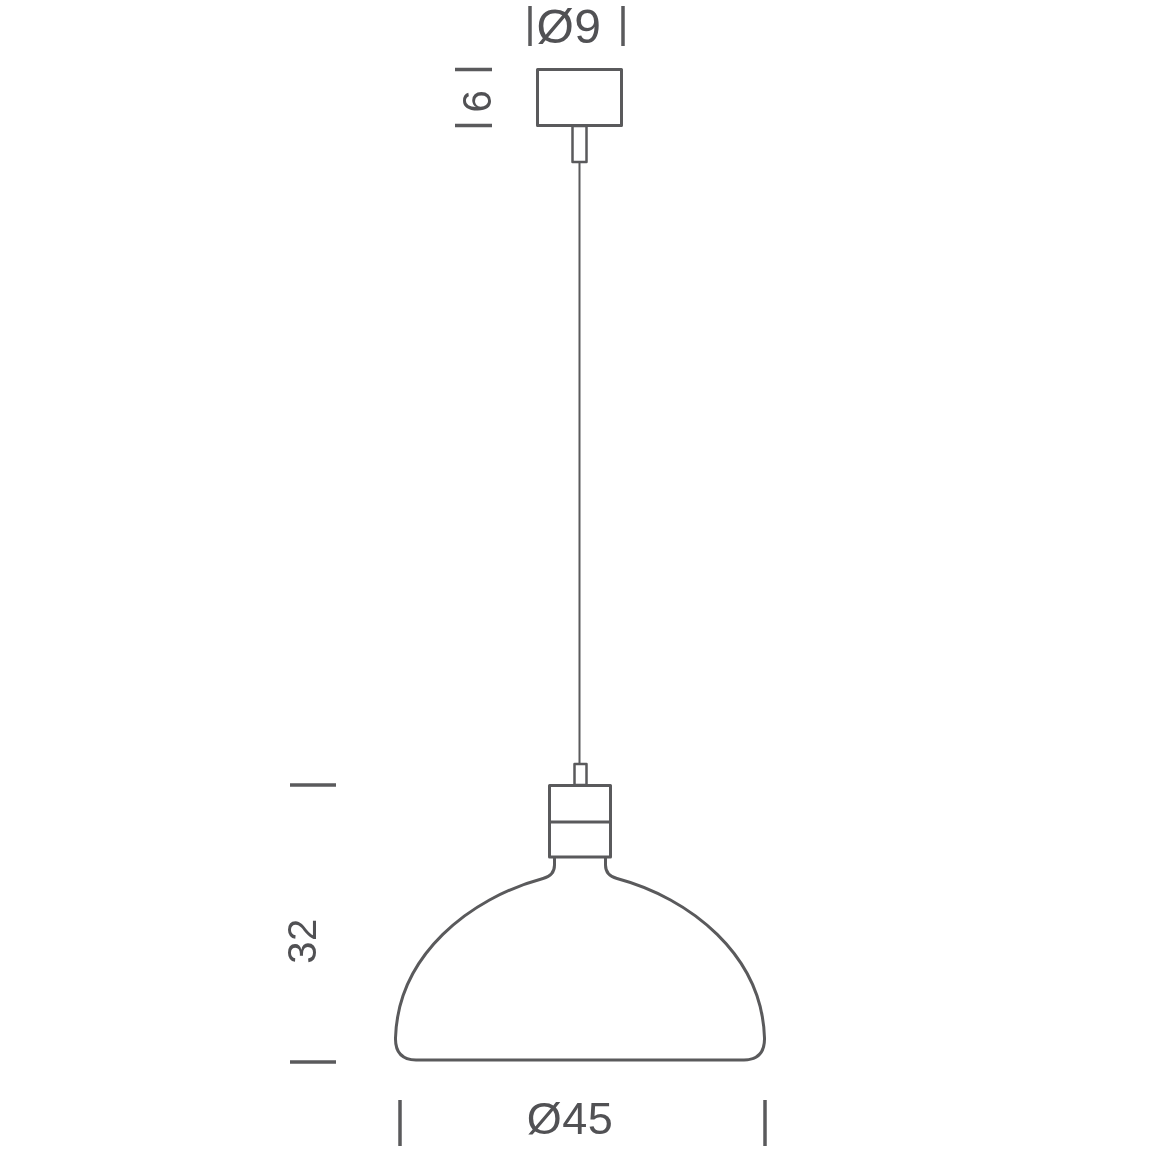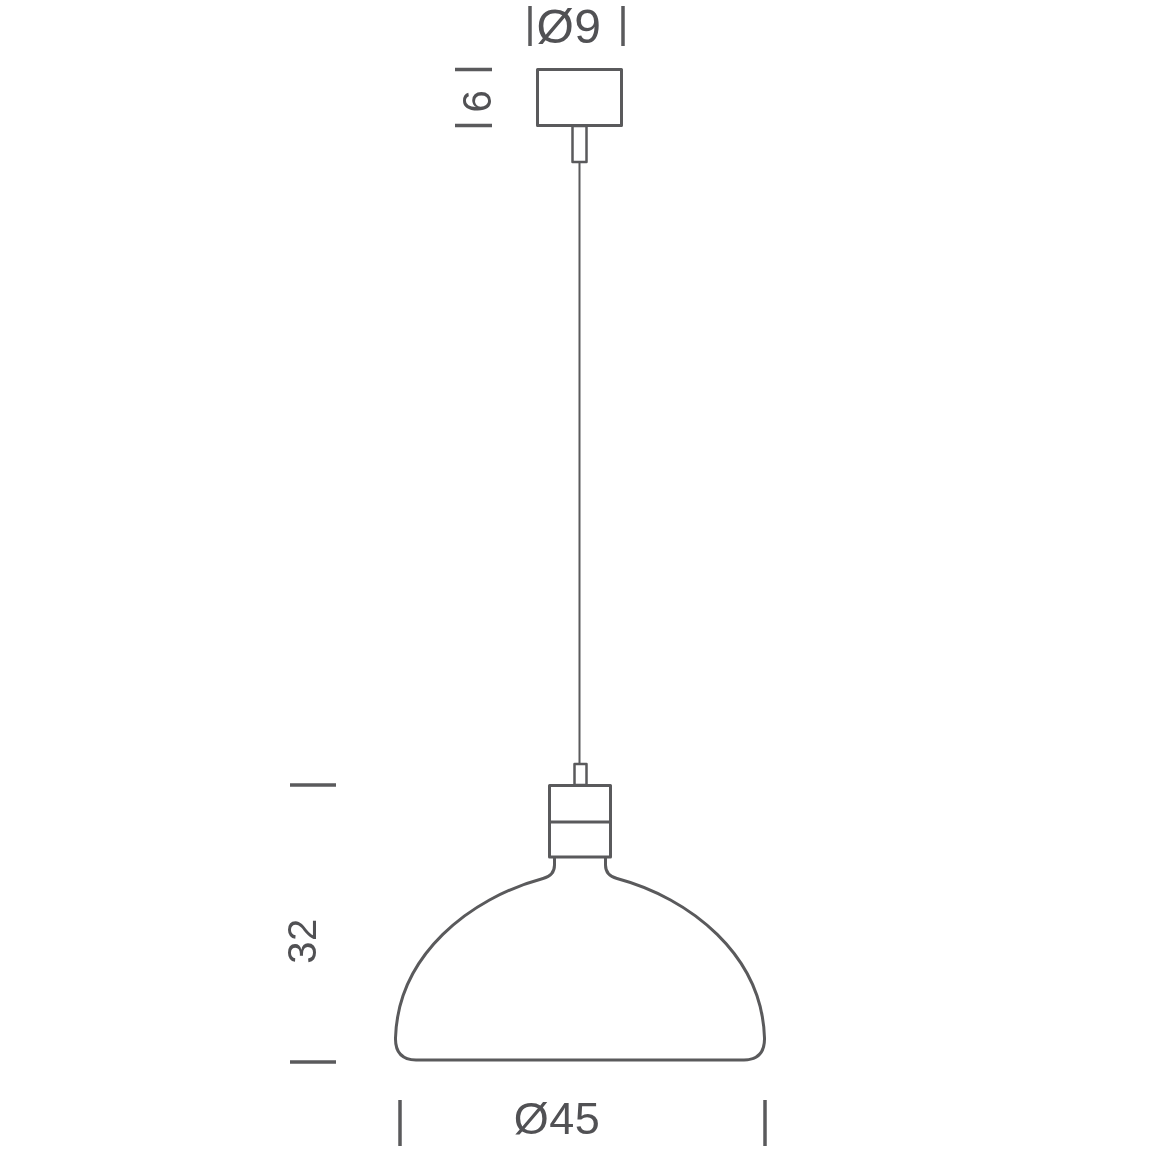--- a/index.html
+++ b/index.html
@@ -33,21 +33,21 @@
     color: var(--text-color);
     white-space: nowrap;
     line-height: 1;
     letter-spacing: 0.5px;
     user-select: none;
   }
   .dim-label.rot {
     transform: translate(-50%, -50%) rotate(-90deg);
   }
   .size-lg { font-size: 48px; }
-  .size-md { font-size: 45px; }
+  .size-md { font-size: 45px; margin-left: 13px; }
   .size-sm { font-size: 40px; }
 </style>
 </head>
 <body>
 
 <div class="canvas">
 
   <svg class="drawing-svg" viewBox="0 0 1160 1160" fill="none" stroke="currentColor" stroke-linecap="butt" stroke-linejoin="round">
 
     <rect x="537.5" y="69.5" width="84" height="56" stroke-width="3"></rect>

